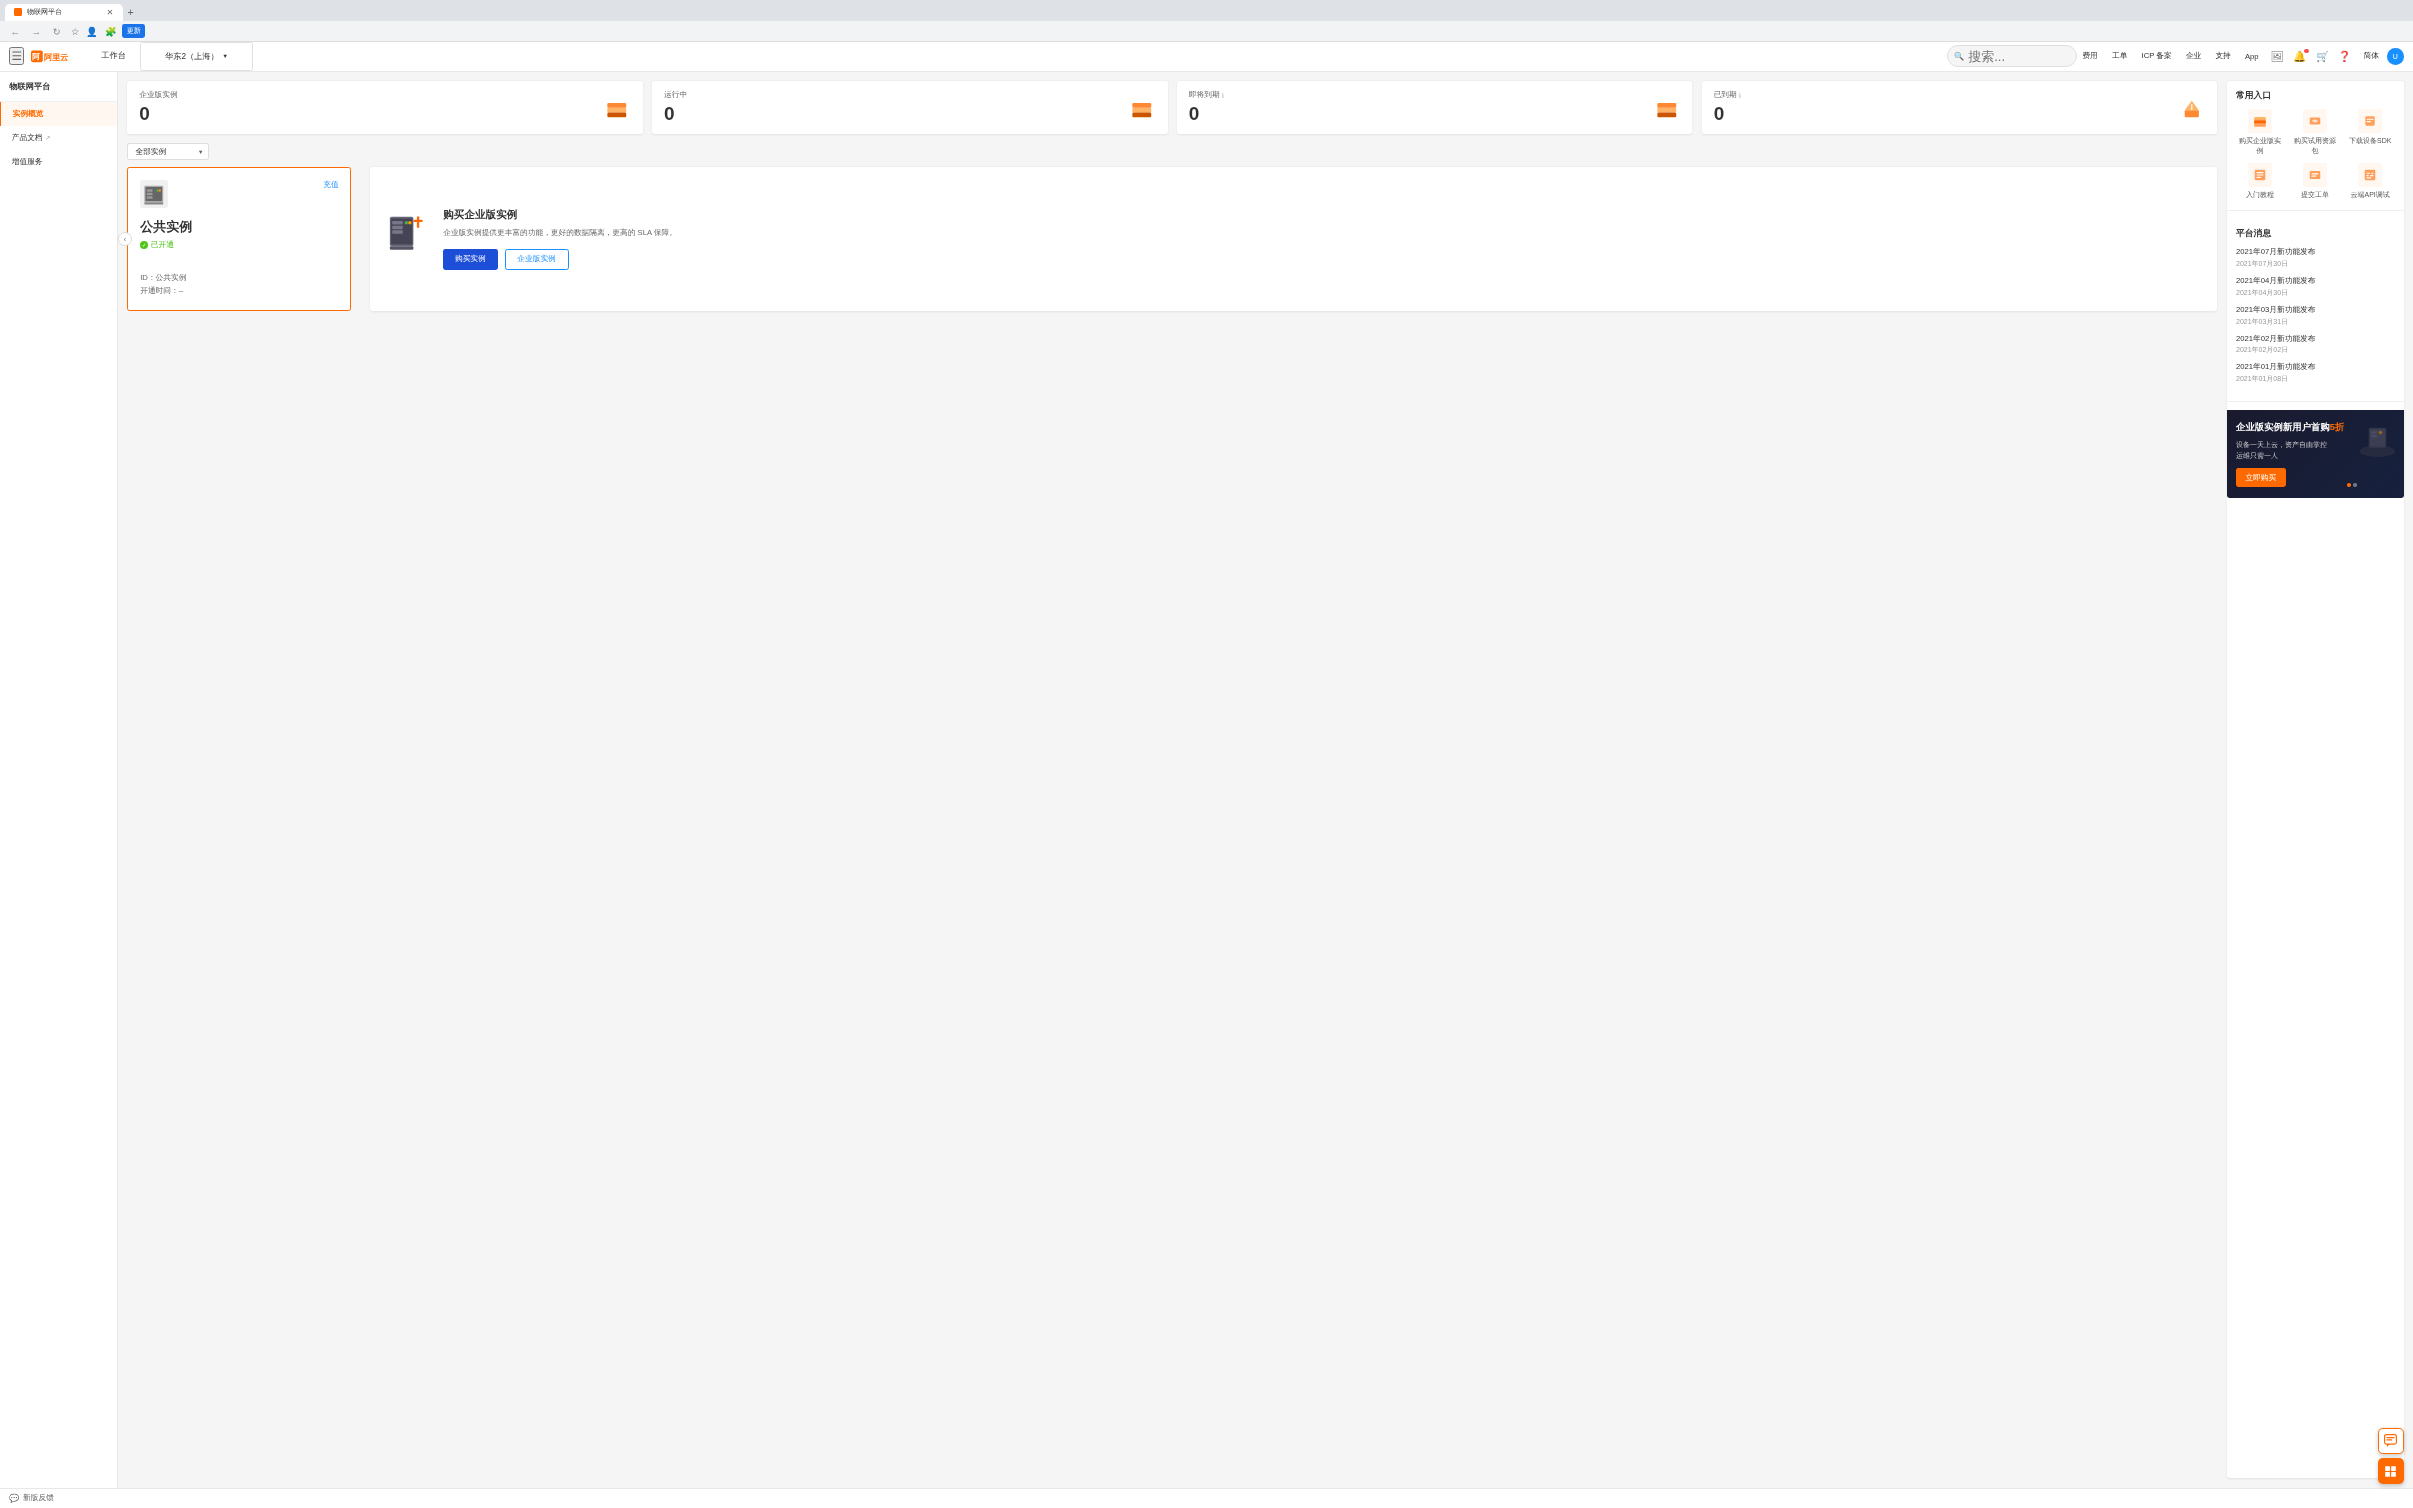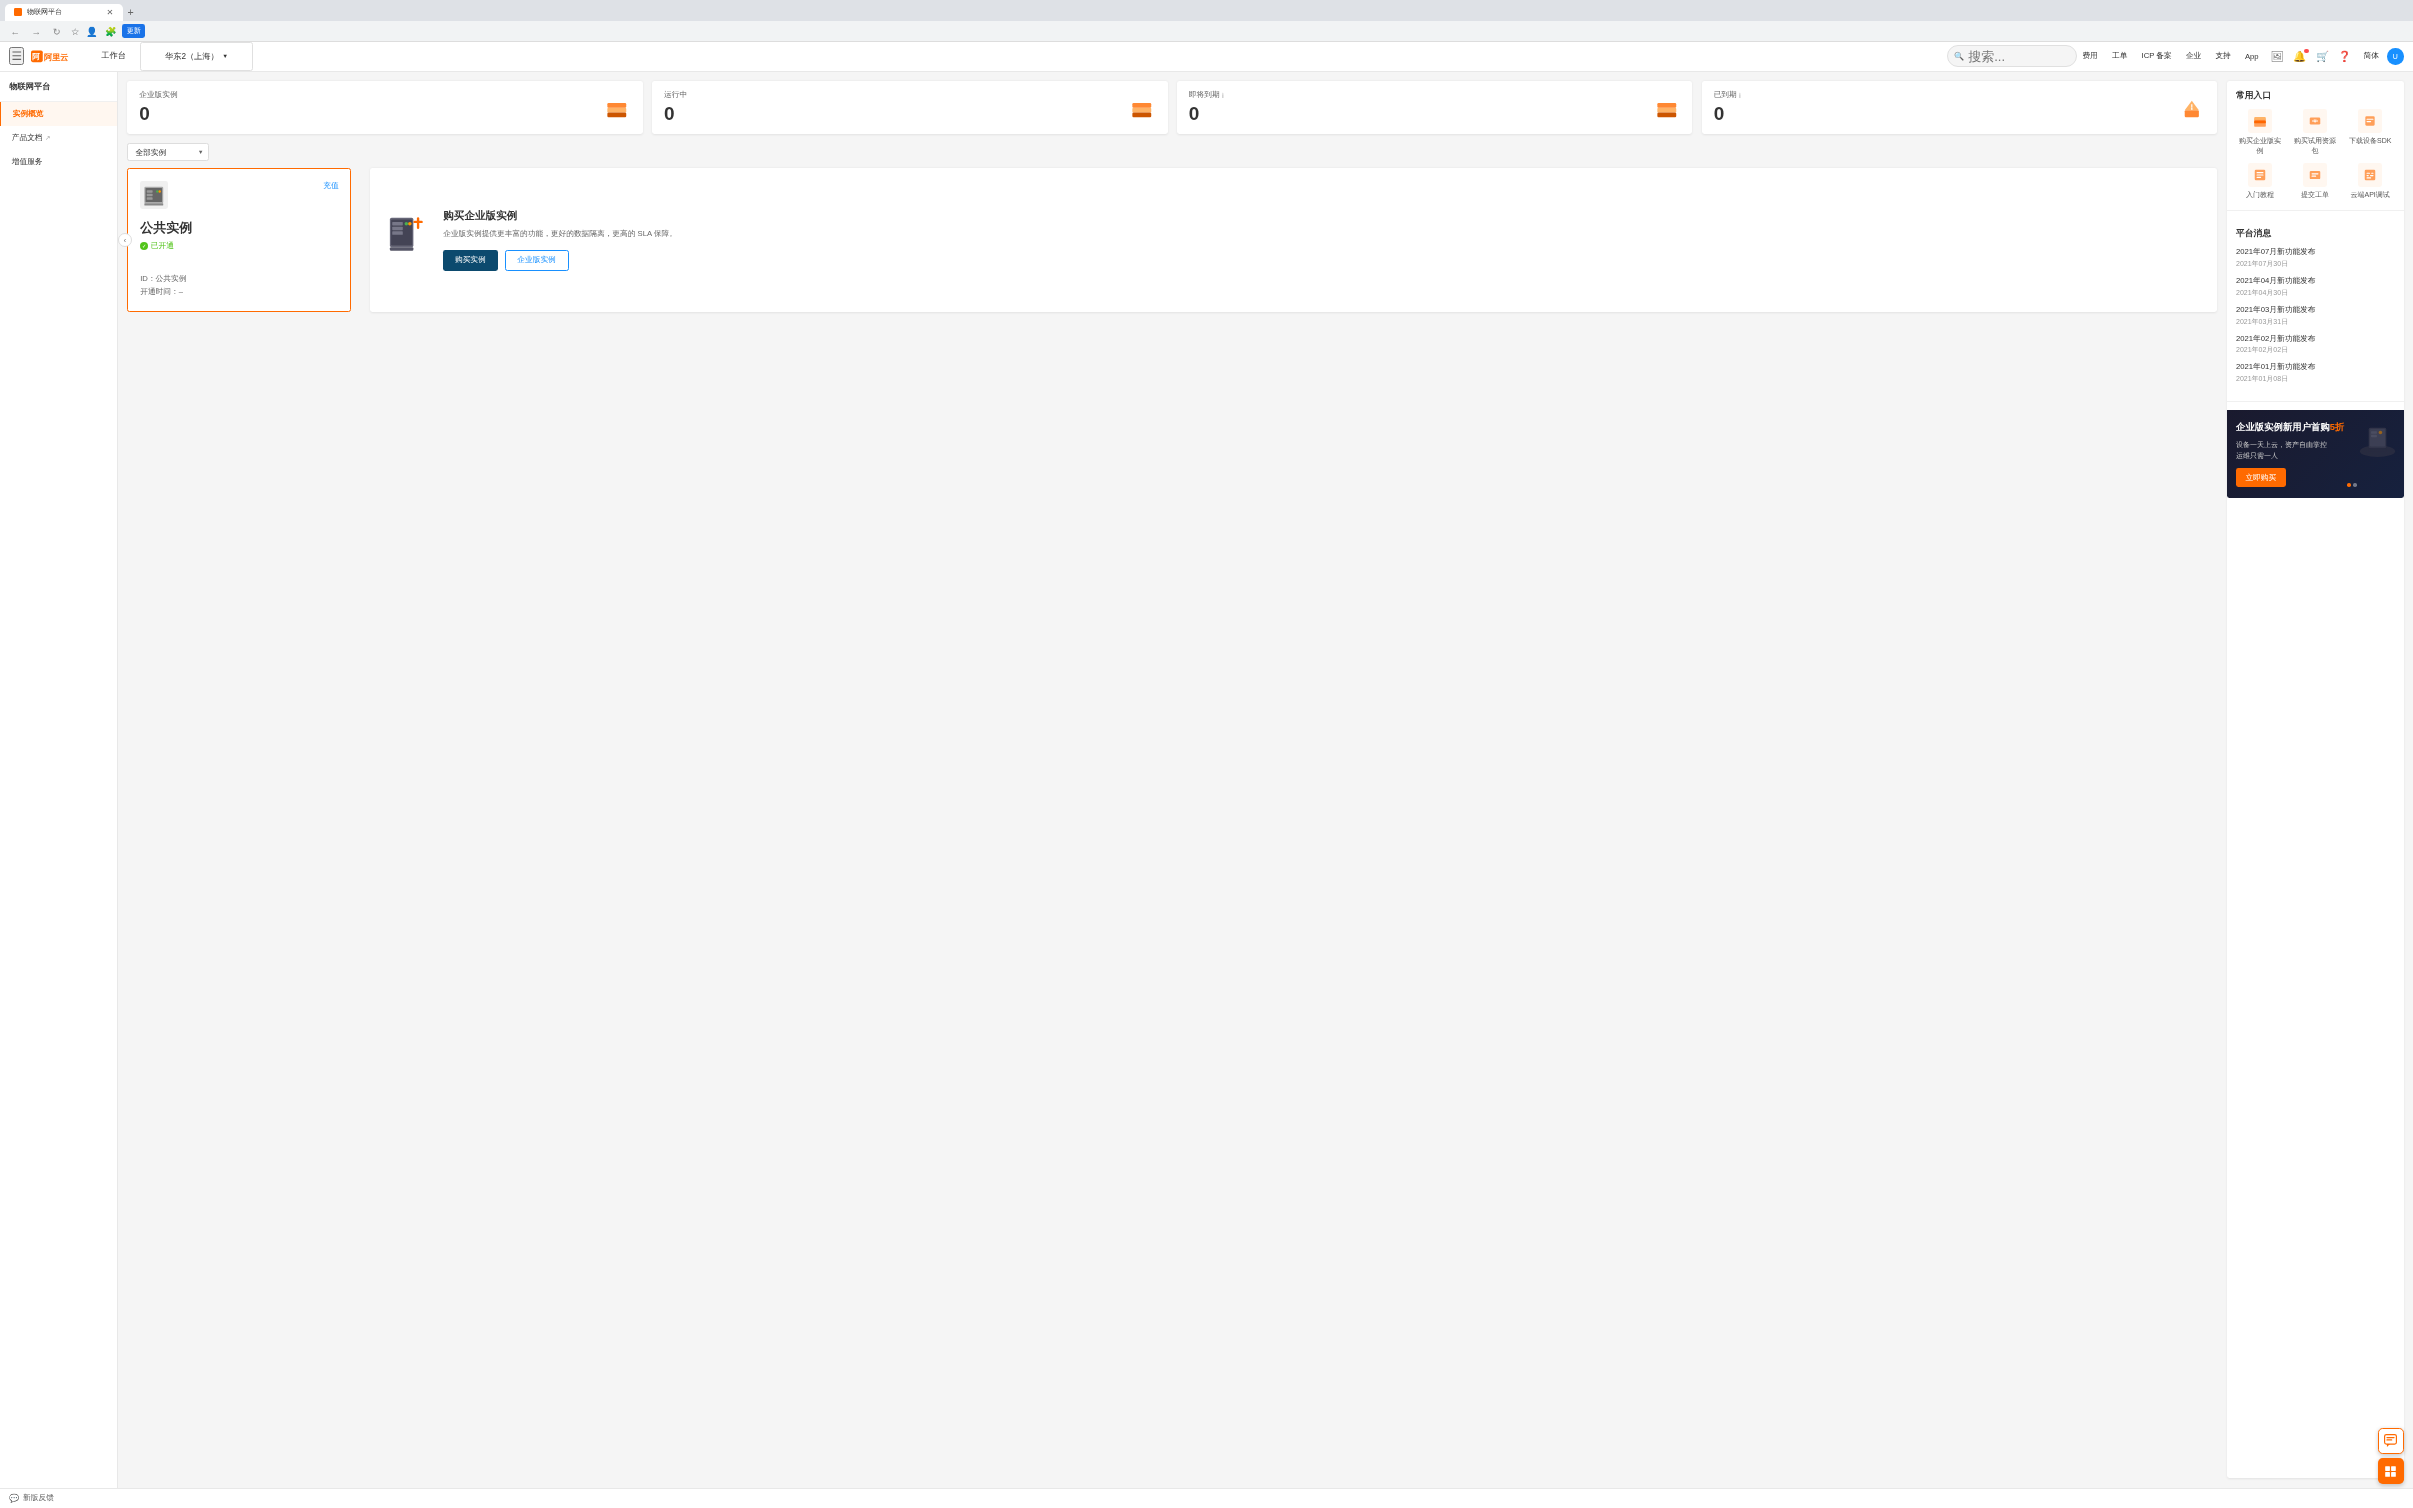--- a/index.html
+++ b/index.html
@@ -56,21 +56,21 @@
     
     .stats-row { display: flex; gap: 9.4px; margin-bottom: 9.4px; }
     .stat-card { background: #fff; border-radius: 2.4px; padding: 9.4px 11.8px; flex: 1; display: flex; align-items: center; justify-content: space-between; box-shadow: 0 0.6px 2.4px rgba(0,0,0,0.08); }
     .stat-info { display: flex; flex-direction: column; gap: 2.4px; }
     .stat-label { font-size: 7.7px; color: #666; display: flex; align-items: center; gap: 2.4px; }
     .stat-value { font-size: 19px; font-weight: bold; color: #333; }
     .stat-icon { width: 28px; height: 28px; display: flex; align-items: center; justify-content: center; }
 
     
     .section-filter { margin-bottom: 7px; }
-    .filter-select { background: #fff; border: 0.6px solid #ddd; border-radius: 2.4px; padding: 3.5px 19px 3.5px 7px; font-size: 7.7px; color: #333; cursor: pointer; appearance: none; -webkit-appearance: none; position: relative; min-width: 82px; }
+    .filter-select { background: #fff; border: 0.6px solid #ddd; border-radius: 2.4px; padding: 3.5px 19px 3.5px 7px; font-size: 7.7px; color: #333; cursor: pointer; appearance: none; -webkit-appearance: none; position: relative; min-width: 82px; font-family: Liberation Mono, monospace; }
     .filter-wrapper { position: relative; display: inline-block; }
     .filter-wrapper::after { content: '▼'; position: absolute; right: 5.9px; top: 50%; transform: translateY(-50%); font-size: 5.9px; color: #666; pointer-events: none; }
 
     
     .instances-area { display: flex; gap: 19px; }
     .instance-card { background: #fff; border: 1.2px solid #ff6a00; border-radius: 2.4px; padding: 11.8px; width: 224px; position: relative; }
     .instance-card-header { display: flex; align-items: flex-start; justify-content: space-between; margin-bottom: 9.4px; }
     .instance-icon { width: 28px; height: 28px; background: #f0f0f0; border-radius: 2.4px; display: flex; align-items: center; justify-content: center; }
     .recharge-link { color: #1890ff; font-size: 7.7px; cursor: pointer; text-decoration: none; }
     .instance-name { font-size: 13px; font-weight: bold; color: #333; margin-bottom: 4.7px; }
@@ -82,21 +82,21 @@
     .collapse-btn { position: absolute; left: -10.6px; top: 50%; transform: translateY(-50%); background: #fff; border: 0.6px solid #ddd; border-radius: 50%; width: 14px; height: 14px; display: flex; align-items: center; justify-content: center; cursor: pointer; font-size: 7px; color: #666; }
 
     
     .buy-card { background: #fff; border-radius: 2.4px; padding: 14px; flex: 1; display: flex; flex-direction: column; justify-content: center; box-shadow: 0 0.6px 2.4px rgba(0,0,0,0.08); }
     .buy-card-inner { display: flex; gap: 11.8px; align-items: flex-start; }
     .buy-icon { width: 47px; height: 47px; flex-shrink: 0; position: relative; }
     .buy-content { flex: 1; }
     .buy-title { font-size: 10.6px; font-weight: bold; color: #333; margin-bottom: 4.7px; display: flex; align-items: center; gap: 4.7px; }
     .buy-desc { font-size: 7.7px; color: #666; line-height: 1.6; margin-bottom: 9.4px; }
     .buy-actions { display: flex; gap: 7px; }
-    .btn-primary { background: #0c4a6e; color: #fff; border: none; border-radius: 2.4px; padding: 4.7px 11.8px; font-size: 7.7px; cursor: pointer; }
+    .btn-primary { background: #1d4ed8; color: #fff; border: none; border-radius: 2.4px; padding: 4.7px 11.8px; font-size: 7.7px; cursor: pointer; }
     .btn-secondary { background: #fff; color: #1890ff; border: 0.6px solid #1890ff; border-radius: 2.4px; padding: 4.7px 11.8px; font-size: 7.7px; cursor: pointer; }
 
     
     .right-panel { width: 177px; flex-shrink: 0; display: flex; flex-direction: column; gap: 8px; overflow-y: auto; background: #fff; margin-left: 9.4px; border-radius: 2.4px; }
     .right-section { padding: 9.4px; border-bottom: 0.6px solid #f0f0f0; }
     .right-section-title { font-size: 8.8px; font-weight: bold; color: #333; margin-bottom: 7px; }
     .quick-access { display: grid; grid-template-columns: repeat(3, 1fr); gap: 7px; }
     .qa-item { display: flex; flex-direction: column; align-items: center; gap: 3.5px; cursor: pointer; }
     .qa-icon { width: 23.6px; height: 23.6px; background: #fff7f0; border-radius: 2.4px; display: flex; align-items: center; justify-content: center; font-size: 11.8px; }
     .qa-label { font-size: 7px; color: #555; text-align: center; }

